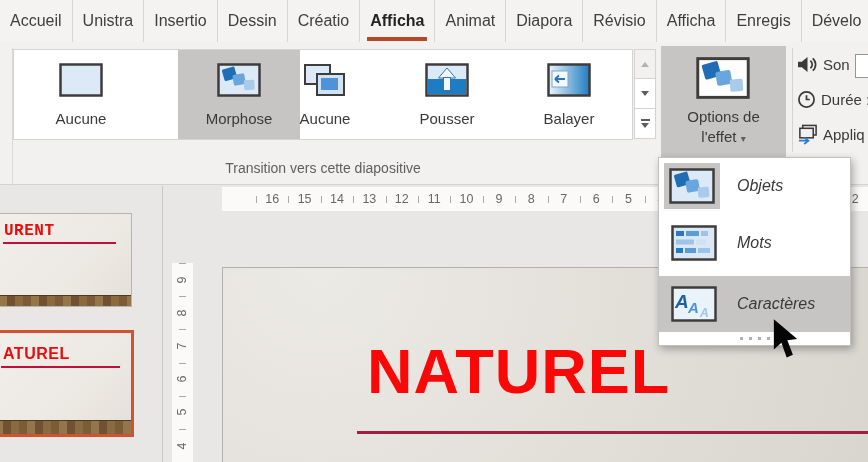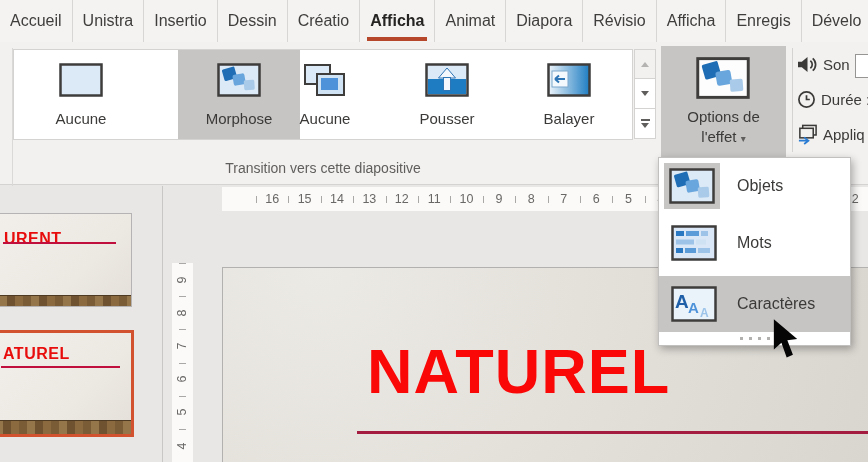--- a/index.html
+++ b/index.html
@@ -59,21 +59,21 @@
 
   
   #content { position:absolute; left:0; top:186px; width:868px; height:276px; background:#e9e7e5; }
   #splitter { position:absolute; left:162px; top:0; width:1px; height:276px; background:#c9c7c5; }
 
   .thumb { position:absolute; overflow:hidden;
            background:linear-gradient(135deg,#f4f1ed 0%, #ece8e2 70%, #e4e0d9 100%); }
   #thumb1 { left:-58px; top:27px; width:190px; height:94px; border:1px solid #b5b3b3; }
   #thumb2 { left:-64px; top:144px; width:198px; height:107px; border:3px solid #d2512e; }
   .thumb-title { position:absolute; font-weight:bold; color:#e80d0d; font-size:16px; letter-spacing:.5px; }
-  #thumb1 .thumb-title { left:61px; top:16px; }
+  #thumb1 .thumb-title { left:61px; top:8px;font-family:Liberation Mono, monospace; }
   #thumb2 .thumb-title { left:64px; top:12px; }
   .thumb-line { position:absolute; height:2px; background:#c00f3c; }
   #thumb1 .thumb-line { left:60px; top:28px; width:113px; }
   #thumb2 .thumb-line { left:62px; top:33px; width:119px; }
   .thumb-floor { position:absolute; left:0; right:0; bottom:0; border-top:1px solid #4e3a22;
       background:repeating-linear-gradient(90deg,#6f5230 0 8px,#8a6a3e 8px 16px,#7a5c36 16px 24px,#95754a 24px 32px); }
   #thumb1 .thumb-floor { height:11px; }
   #thumb2 .thumb-floor { height:14px; }
 
   
@@ -93,21 +93,21 @@
   #slide { position:absolute; left:222px; top:81px; width:646px; height:195px;
            border-top:1px solid #b3b1af; border-left:1px solid #b3b1af;
            background:radial-gradient(circle at 15% 0%, #eceae5 0%, #e4e1db 45%, #d9d5cf 100%); }
   #slide-title { position:absolute; left:144px; top:72px; font-size:63px; font-weight:bold;
                  color:#fa0808; line-height:1; letter-spacing:1px; }
   #slide-underline { position:absolute; left:134px; top:163px; width:512px; height:3px; background:#a41d40; }
 
   
   #dropdown { position:absolute; left:658px; top:157px; width:193px; height:189px; background:#fff;
               border:1px solid #c2c0be; box-shadow:2px 3px 8px rgba(0,0,0,.3); z-index:40; }
-  .drow { position:absolute; left:0; right:0; display:flex; align-items:center; }
+  .drow { position:absolute; left:0; right:0; display:flex; align-items:center;font-style:italic; }
   .drow .dicon { margin-left:12px; width:46px; height:36px; }
   .drow .dicon svg { width:46px; height:36px; display:block; }
   .drow .iconwrap { margin-left:5px; width:56px; height:46px; background:#c7c5c3;
                     display:flex; align-items:center; justify-content:center; }
   .drow .iconwrap .dicon { margin-left:0; }
   .dlabel { position:absolute; left:78px; font-size:16px; color:#3b3a39; }
   .drow.hovered { background:#c7c5c3; }
   #drow0 { top:4px; height:48px; }
   #drow1 { top:64px; height:42px; }
   #drow2 { top:118px; height:56px; }

